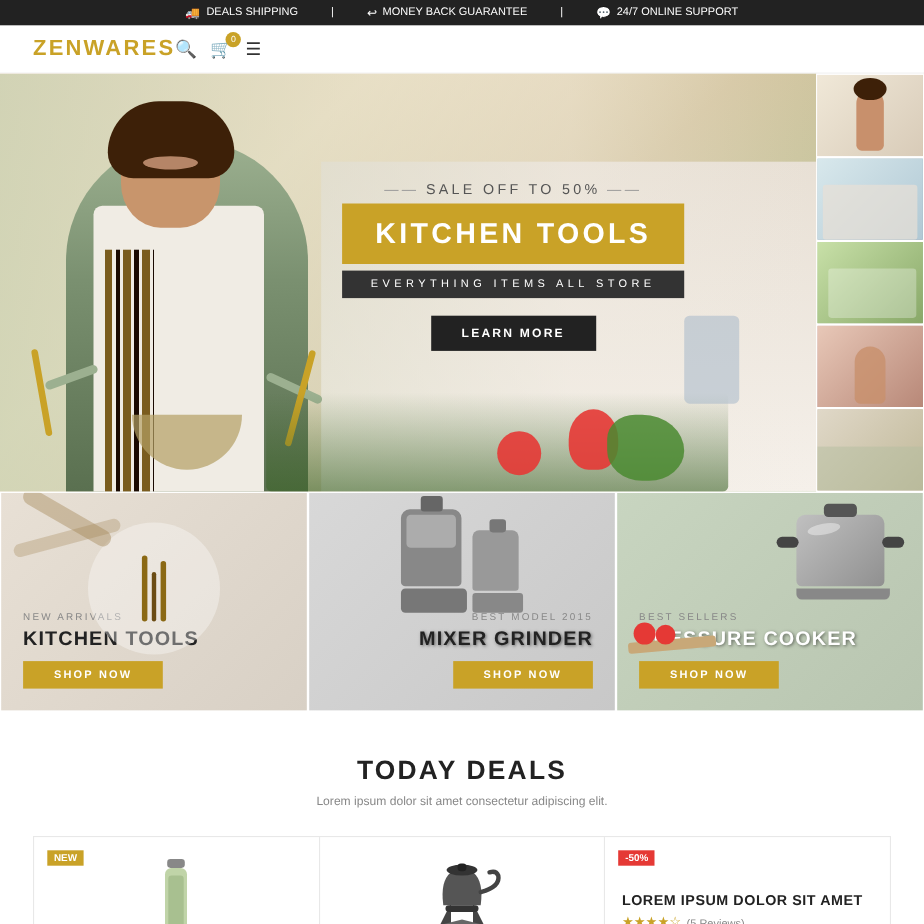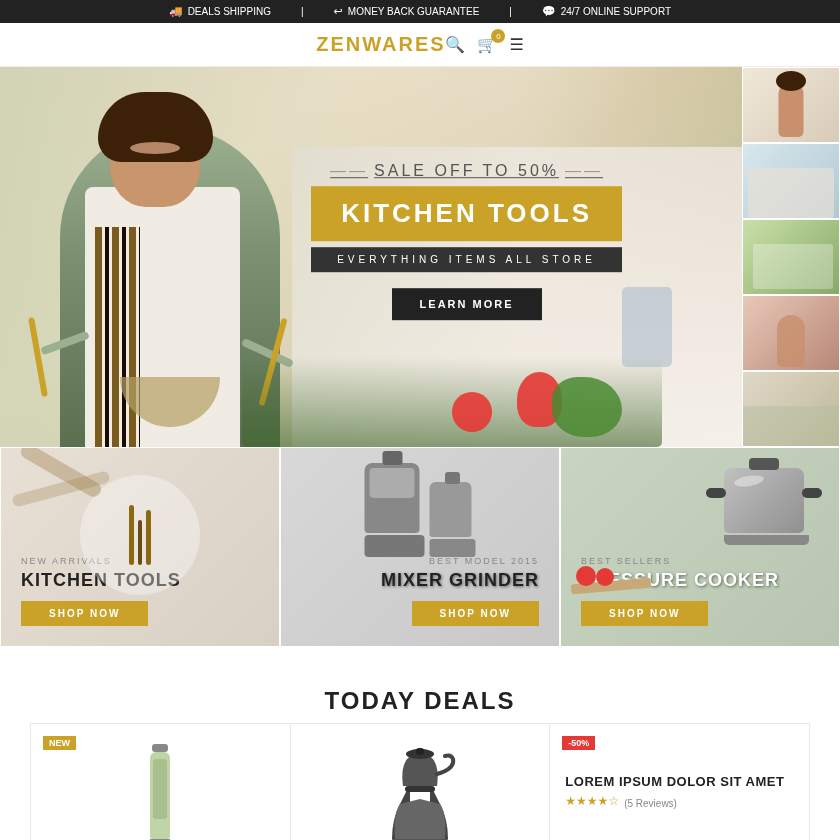--- a/index.html
+++ b/index.html
@@ -16,21 +16,21 @@
       gap: 30px;
       padding: 5px 0;
     }
     .top-bar-item { display: flex; align-items: center; gap: 5px; }
     .top-bar-icon { font-size: 11px; }
 
     
     .header {
       display: flex;
       align-items: center;
-      justify-content: center;
+      justify-content: flex-start;
       padding: 10px 30px;
       border-bottom: 1px solid #eee;
     }
     .logo {
       font-size: 20px;
       font-weight: bold;
       color: #c9a227;
       letter-spacing: 2px;
     }
     .nav { display: flex; align-items: center; gap: 20px; }
@@ -97,26 +97,25 @@
     
     .hero-text-box {
       position: absolute;
       right: 120px;
       top: 50%;
       transform: translateY(-60%);
       text-align: center;
       z-index: 10;
     }
     .sale-off {
-      font-size: 16px;
+      font-size: 13px;
       color: #555;
       letter-spacing: 3px;
       text-transform: uppercase;
       margin-bottom: 6px;
-      text-decoration: underline;
     }
     .sale-off::before, .sale-off::after {
       content: '——';
       margin: 0 6px;
       color: #999;
     }
     .hero-title-box {
       background: #c9a227;
       padding: 12px 30px;
       margin-bottom: 6px;
@@ -470,20 +469,21 @@
     <div style="position:absolute;bottom:60px;left:15px;width:20px;height:20px;background:#e53935;border-radius:50%;"></div>
     <div style="position:absolute;bottom:60px;left:35px;width:18px;height:18px;background:#e53935;border-radius:50%;"></div>
     <div class="card-badge">Best Sellers</div>
     <div class="card-title" style="color:#fff;">PRESSURE COOKER</div>
     <button class="shop-now-btn">SHOP NOW</button>
   </div>
 </div>
 
 <div class="deals-section">
   <div class="deals-title">TODAY DEALS</div>
+  <div class="deals-subtitle">Lorem ipsum dolor sit amet consectetur adipiscing elit.</div>
 
   <div class="deals-grid">
 
     <div class="deal-item">
       <div class="deal-badge">NEW</div>
       <div class="deal-image">
 
         <svg width="40" height="110" viewBox="0 0 40 110">
           <rect x="12" y="0" width="16" height="8" rx="3" fill="#888"></rect>
           <rect x="10" y="8" width="20" height="90" rx="6" fill="#c0d4a8"></rect>

